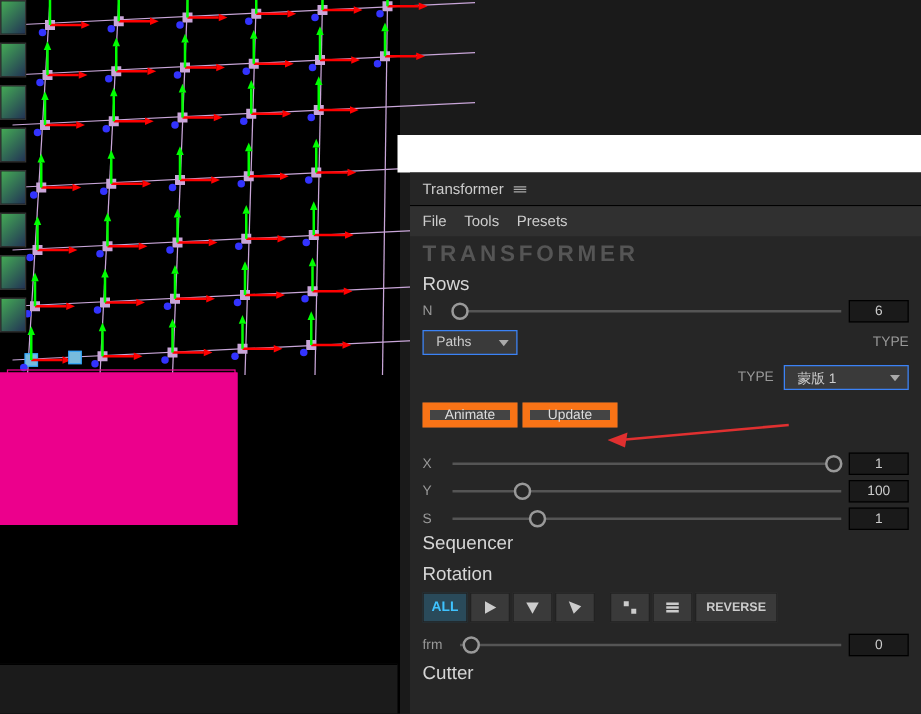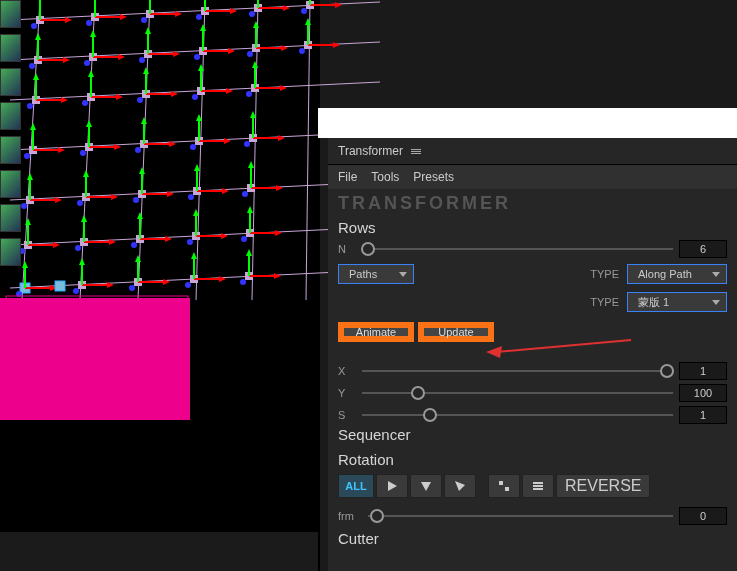--- a/index.html
+++ b/index.html
@@ -39,21 +39,21 @@
   .select { position: relative; background: #3a3a3a; border: 1px solid #3b82f6; height: 20px; display: flex; align-items: center; padding: 0 20px 0 10px; color: #ccc; font-size: 11px; min-width: 70px; }
   .select.wide { flex: 1; }
   .select::after { content: ""; position: absolute; right: 6px; top: 7px; border-left: 4px solid transparent; border-right: 4px solid transparent; border-top: 5px solid #aaa; }
   .right-label { color: #999; font-size: 11px; text-align: right; }
 
   .btn { background: #444; border: 6px solid #f97316; color: #ddd; font-size: 11px; height: 20px; padding: 0 14px; display: inline-flex; align-items: center; justify-content: center; cursor: pointer; }
 
   .icon-row { display: flex; gap: 2px; padding: 4px 10px; }
   .icon-btn { width: 32px; height: 24px; background: #3a3a3a; border: 1px solid #222; display: flex; align-items: center; justify-content: center; cursor: pointer; }
   .icon-btn.active { background: #2a4a5a; }
-  .icon-btn.text { width: auto; padding: 0 8px; color: #ccc; font-size: 16px; font-weight: normal; }
+  .icon-btn.text { width: auto; padding: 0 8px; color: #ccc; font-size: 10px; font-weight: bold; }
   .icon-btn.all { color: #3fc3ff; font-weight: bold; font-size: 11px; width: 36px; }
   .gap { width: 8px; background: transparent; border: none; }
 
   .arrow-annotation { position: absolute; pointer-events: none; }
 
   .timeline-strip { position: absolute; left: 0; bottom: 0; width: 318px; height: 40px; background: #1b1b1b; border-top: 1px solid #000; }
 </style>
 </head>
 <body>
 
@@ -437,23 +437,20 @@
     <div class="numbox">6</div>
   </div>
 
 
   <div class="controls-row">
     <div class="select" style="min-width:76px">
       <span>Paths</span>
     </div>
     <div style="flex:1"></div>
     <span class="right-label" style="width:36px">TYPE</span>
-    <div class="select wide" style="max-width:100px">
-      <span>Along Path</span>
-    </div>
   </div>
 
   <div class="controls-row">
     <div style="flex:1"></div>
     <span class="right-label" style="width:36px">TYPE</span>
     <div class="select wide" style="max-width:100px">
       <span>蒙版 1</span>
     </div>
   </div>
 

